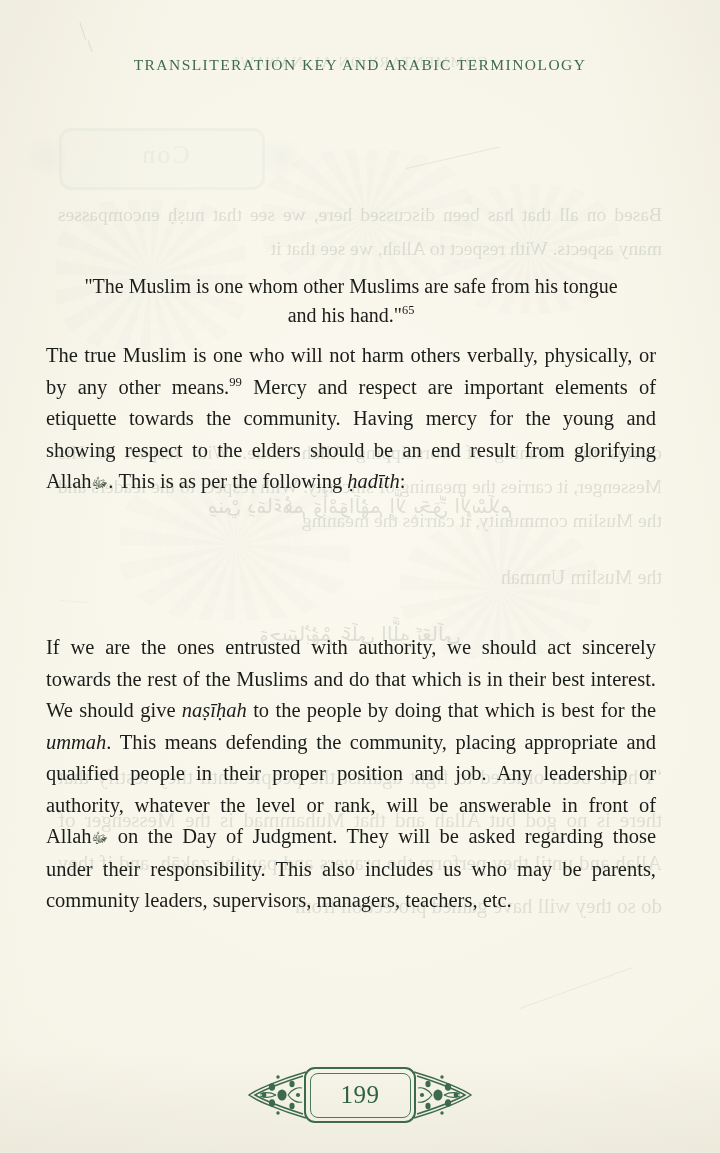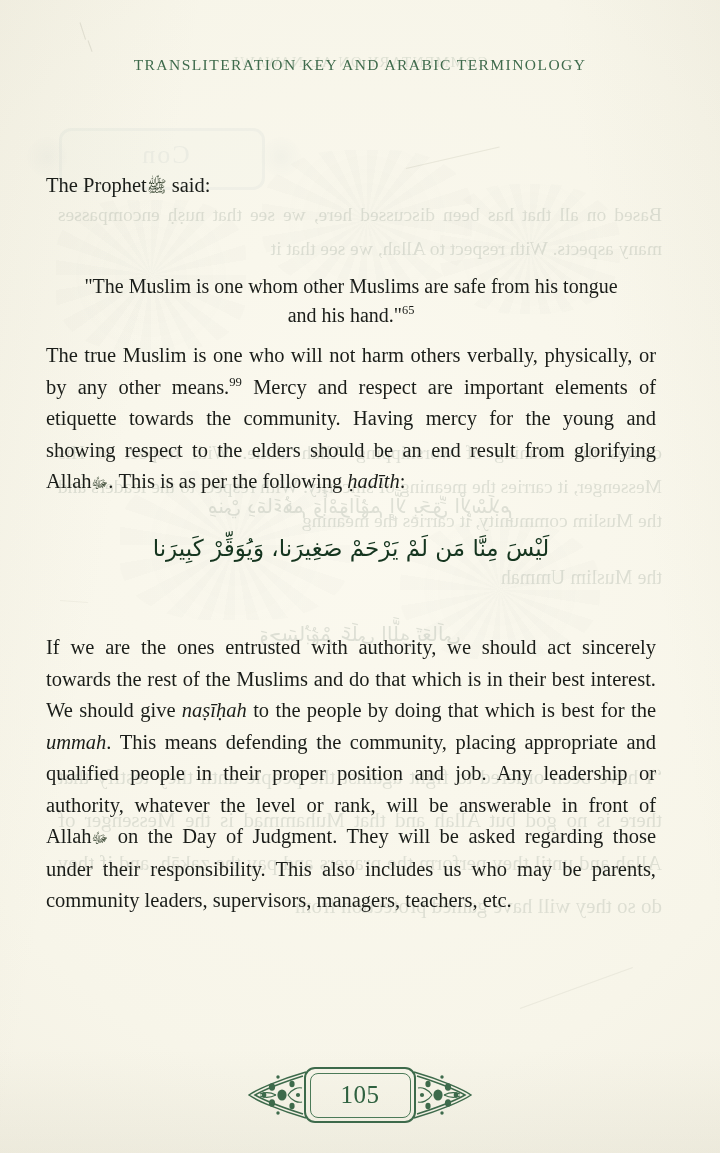--- a/index.html
+++ b/index.html
@@ -313,34 +313,30 @@
   <div class="scratch s2"></div>
   <div class="scratch s3"></div>
   <div class="scratch s4"></div>
   <div class="scratch s5"></div>
 
   <div class="content">
 
     <div class="running-header">TRANSLITERATION KEY AND ARABIC TERMINOLOGY</div>
 
 
-    <div class="body-block lead">
-      <span>The Prophet</span><span class="sob">ﷺ</span><span> said:</span>
-    </div>
 
 
     <div class="quote q-1">
       <span>"The Muslim is one whom other Muslims are safe from his tongue and his hand."</span><sup class="fn">65</sup>
     </div>
 
     <div class="body-block para-1">
       <span>The true Muslim is one who will not harm others verbally, physically, or by any other means.</span><sup class="fn">99</sup><span> Mercy and respect are important elements of etiquette towards the community. Having mercy for the young and showing respect to the elders should be an end result from glorifying Allah</span><span class="jj">ﷻ</span><span>. This is as per the following </span><em>ḥadīth</em><span>:</span>
     </div>
 
-    <div class="arabic ar-2">لَيْسَ مِنَّا مَن لَمْ يَرْحَمْ صَغِيرَنا، وَيُوَقِّرْ كَبِيرَنا</div>
 
 
     <div class="body-block para-2">
       <span>If we are the ones entrusted with authority, we should act sincerely towards the rest of the Muslims and do that which is in their best interest. We should give </span><em>naṣīḥah</em><span> to the people by doing that which is best for the </span><em>ummah</em><span>. This means defending the community, placing appropriate and qualified people in their proper position and job. Any leadership or authority, whatever the level or rank, will be answerable in front of Allah</span><span class="jj">ﷻ</span><span> on the Day of Judgment. They will be asked regarding those under their responsibility. This also includes us who may be parents, community leaders, supervisors, managers, teachers, etc.</span>
     </div>
 
     <div class="footer">
       <svg class="wing left" viewBox="0 0 60 54">
         <g fill="none" stroke="#3d6a4b" stroke-width="1.5">
           <path d="M58 4 C30 12, 8 22, 1 27 C8 32, 30 42, 58 50"></path>
@@ -359,21 +355,21 @@
         </g>
         <g fill="none" stroke="#3d6a4b" stroke-width="1.1">
           <path d="M40 27 C44 21, 50 19, 54 20"></path>
           <path d="M40 27 C44 33, 50 35, 54 34"></path>
           <path d="M28 27 C22 24, 17 24, 12 26"></path>
           <path d="M28 27 C22 30, 17 30, 12 28"></path>
         </g>
       </svg>
 
       <div class="folio-box">
-        <span class="folio-num">105</span>
+        <span class="folio-num">199</span>
       </div>
 
       <svg class="wing right" viewBox="0 0 60 54">
         <g fill="none" stroke="#3d6a4b" stroke-width="1.5">
           <path d="M58 4 C30 12, 8 22, 1 27 C8 32, 30 42, 58 50"></path>
           <path d="M55 8 C33 15, 14 23, 7 27 C14 31, 33 39, 55 46"></path>
         </g>
         <g fill="#3d6a4b">
           <ellipse cx="34" cy="27" rx="4.6" ry="5.6"></ellipse>
           <ellipse cx="24" cy="19" rx="3.1" ry="3.8"></ellipse>

